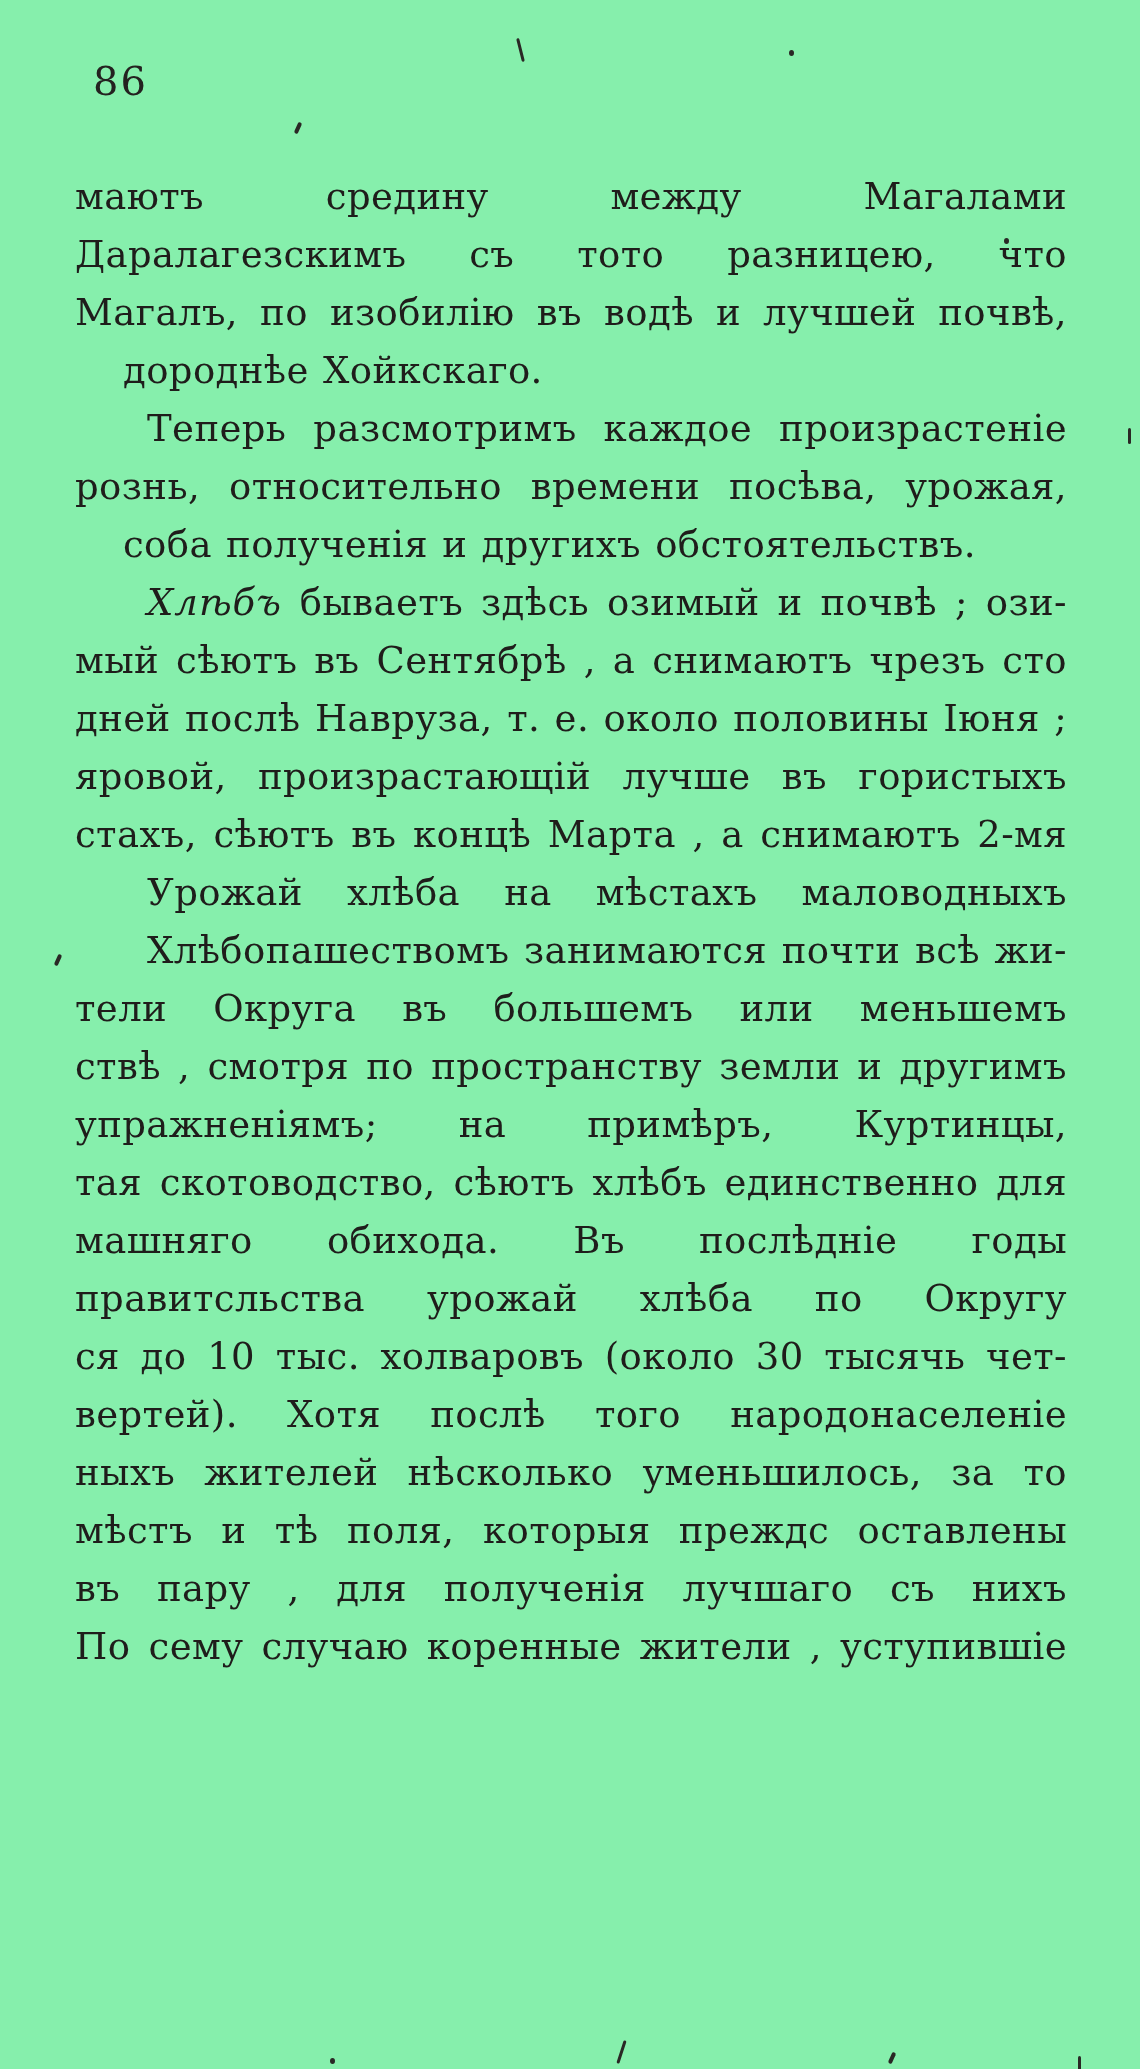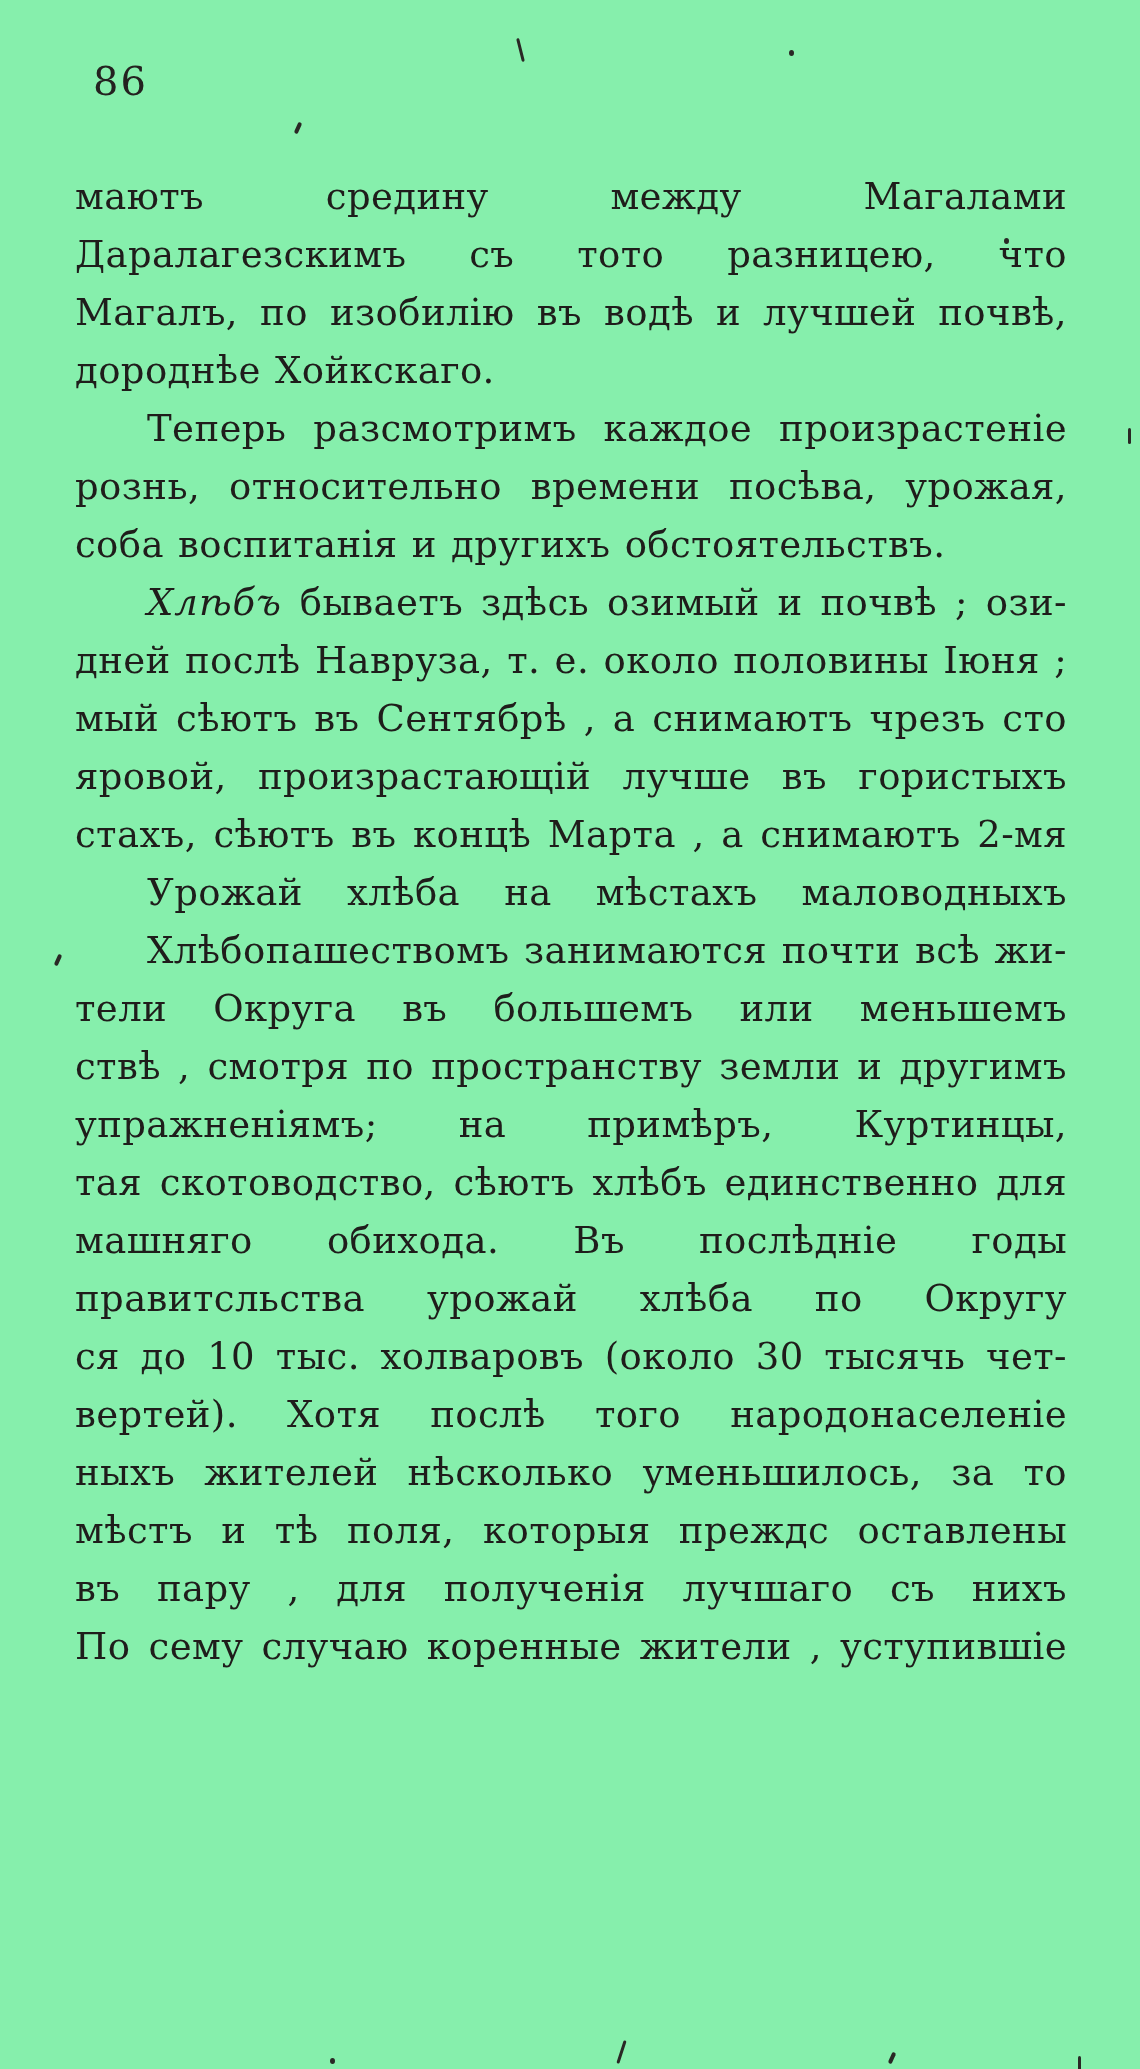--- a/index.html
+++ b/index.html
@@ -39,20 +39,21 @@
   .line {
     white-space: normal;
     text-align: justify;
     text-align-last: justify;
     letter-spacing: 0.4px;
     word-spacing: 2px;
     overflow: hidden;
   }
   .line.end {
     text-align-last: left;
+    margin-left: 48px;
   }
   .line.indent {
     text-indent: 72px;
   }
   .lead-italic {
     font-style: italic;
     letter-spacing: 1px;
   }
   
   .speck {
@@ -73,24 +74,24 @@
 
   <div class="page-number">86</div>
 
   <div class="body-text">
     <div class="line">маютъ средину между Магалами Нахичеванскимъ и</div>
     <div class="line">Даралагезскимъ съ тото разницею, что Аланджинскій</div>
     <div class="line">Магалъ, по изобилію въ водѣ и лучшей почвѣ, пло-</div>
     <div class="line end">дороднѣе Хойкскаго.</div>
     <div class="line indent">Теперь разсмотримъ каждое произрастеніе по-</div>
     <div class="line">рознь, относительно времени посѣва, урожая, спо-</div>
-    <div class="line end">соба воспитанія и другихъ обстоятельствъ.</div>
+    <div class="line end">соба полученія и другихъ обстоятельствъ.</div>
     <div class="line indent"><span class="lead-italic">Хлѣбъ</span><span> бываетъ здѣсь озимый и почвѣ ; ози-</span></div>
+    <div class="line">мый сѣютъ въ Сентябрѣ , а снимаютъ чрезъ сто</div>
     <div class="line">дней послѣ Навруза, т. е. около половины Іюня ;</div>
-    <div class="line">мый сѣютъ въ Сентябрѣ , а снимаютъ чрезъ сто</div>
     <div class="line">яровой, произрастающій лучше въ гористыхъ мѣ-</div>
     <div class="line">стахъ, сѣютъ въ концѣ Марта , а снимаютъ 2-мя</div>
     <div class="line indent">Урожай хлѣба на мѣстахъ маловодныхъ быва-</div>
     <div class="line indent">Хлѣбопашествомъ занимаются почти всѣ жи-</div>
     <div class="line">тели Округа въ большемъ или меньшемъ количе-</div>
     <div class="line">ствѣ , смотря по пространству земли и другимъ</div>
     <div class="line">упражненіямъ; на примѣръ, Куртинцы, предпочи-</div>
     <div class="line">тая скотоводство, сѣютъ хлѣбъ единственно для до-</div>
     <div class="line">машняго обихода. Въ послѣдніе годы Персидскаго</div>
     <div class="line">правитсльства урожай хлѣба по Округу простирал-</div>

